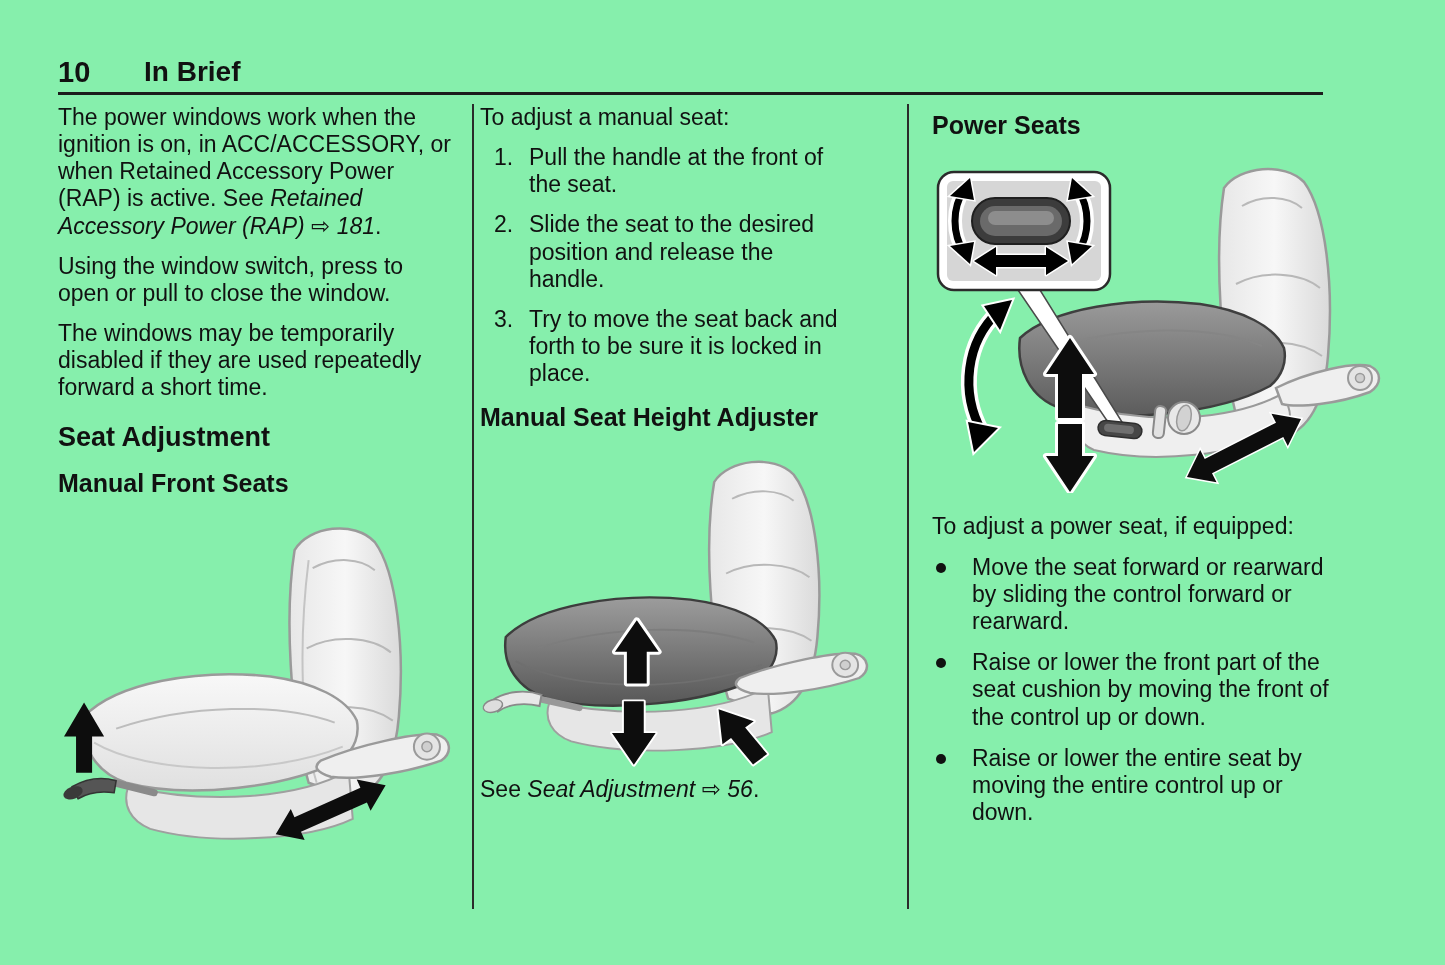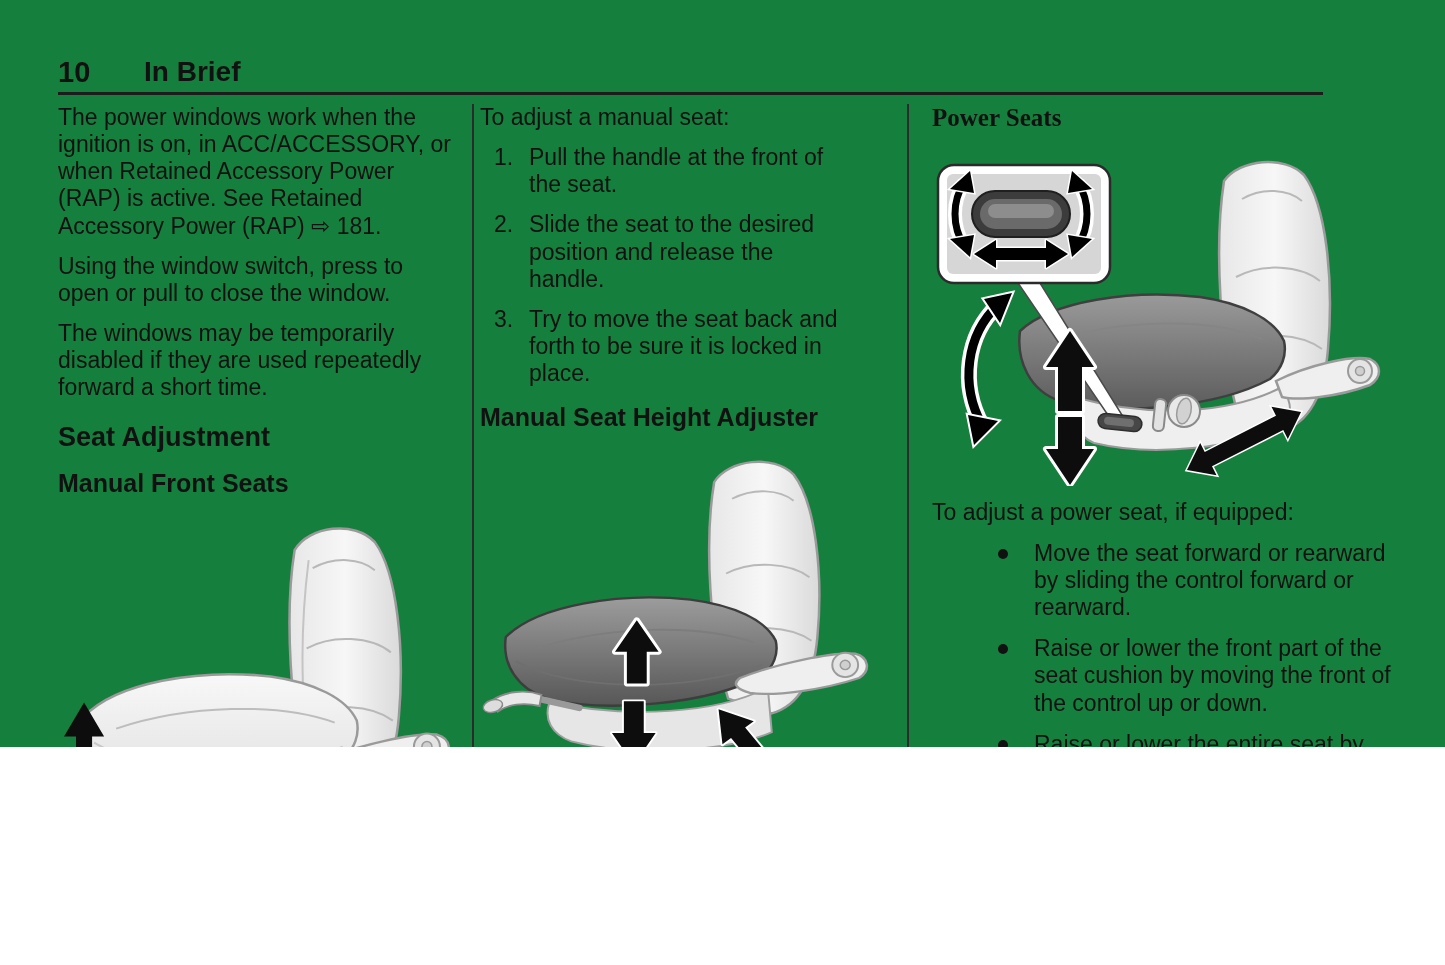--- a/index.html
+++ b/index.html
@@ -1,39 +1,39 @@
 <!DOCTYPE html>
 <html><head>
 <meta charset="utf-8">
 <style>
   html,body{margin:0;padding:0;background:#ffffff;}
   .page{
-    position:relative;width:1445px;height:747px;background:#15803d;
+    position:relative;width:1445px;height:965px;background:#86efac;
     font-family:"Liberation Sans","DejaVu Sans",sans-serif;color:#111;
     overflow:hidden;
   }
   .hdr{position:absolute;top:56px;left:58px;display:flex;}
   .hdr-num{font-weight:bold;font-size:29px;width:86px;}
   .hdr-title{font-weight:bold;font-size:28px;}
   .rule{position:absolute;left:58px;top:92px;width:1265px;height:3px;background:#1c1c1c;}
   .vdiv{position:absolute;top:104px;width:2px;height:805px;background:#2b2b2b;}
   .vdiv1{left:472px;} .vdiv2{left:907px;}
   .col{position:absolute;top:104px;font-size:23px;line-height:1.18;}
   .col1{left:58px;width:402px;}
   .col2{left:480px;width:392px;}
   .col3{left:932px;width:460px;}
   .col p{margin:0 0 13px 0;}
-  .ref{margin-top:27px;}
+  .ref{font-style:italic;margin-top:27px;}
   .h-lg{font-size:27px;font-weight:bold;line-height:1.1;margin:22px 0 12px 0;}
   .h-md{font-size:25px;font-weight:bold;line-height:1.15;margin:16px 0 6px 0;}
-  .h-top{margin-top:0;font-family:Liberation Serif, serif;}
+  .h-top{margin-top:7px;}
   .steps .step{display:flex;margin:13px 0 0 14px;}
   .step-num{width:35px;flex:none;}
   .step-text{width:320px;}
-  .bullets .b{display:flex;margin:14px 0 0 4px;justify-content:flex-end;}
+  .bullets .b{display:flex;margin:14px 0 0 4px;}
   .dot{flex:none;width:10px;height:10px;border-radius:50%;background:#111;margin-top:9px;}
   .b-text{width:358px;margin-left:26px;}
   .fig{margin-top:22px;}
   .fig svg{display:block;}
   .fig3{margin-top:26px;}
 </style>
 </head>
 <body>
 
 <div class="page">
@@ -232,21 +232,21 @@
         </g>
         <g>
           <polygon points="138,326 114,290 126,290 126,258 150,258 150,290 162,290" fill="#0d0d0d" stroke="#ffffff" stroke-width="6" paint-order="stroke" stroke-linejoin="round"></polygon>
         </g>
         <g transform="translate(312,282) rotate(-27)">
           <polygon points="-64,0 -40,-18 -40,-8 40,-8 40,-18 64,0 40,18 40,8 -40,8 -40,18" fill="#0d0d0d" stroke="#ffffff" stroke-width="3" paint-order="stroke"></polygon>
         </g>
       </svg>
     </div>
 
-    <p style="margin-top:13px">To adjust a power seat, if equipped:</p>
+    <p style="margin-top:20px">To adjust a power seat, if equipped:</p>
     <div class="bullets">
       <div class="b">
         <span class="dot"></span>
         <span class="b-text">Move the seat forward or rearward by sliding the control forward or rearward.</span>
       </div>
       <div class="b">
         <span class="dot"></span>
         <span class="b-text">Raise or lower the front part of the seat cushion by moving the front of the control up or down.</span>
       </div>
       <div class="b">

